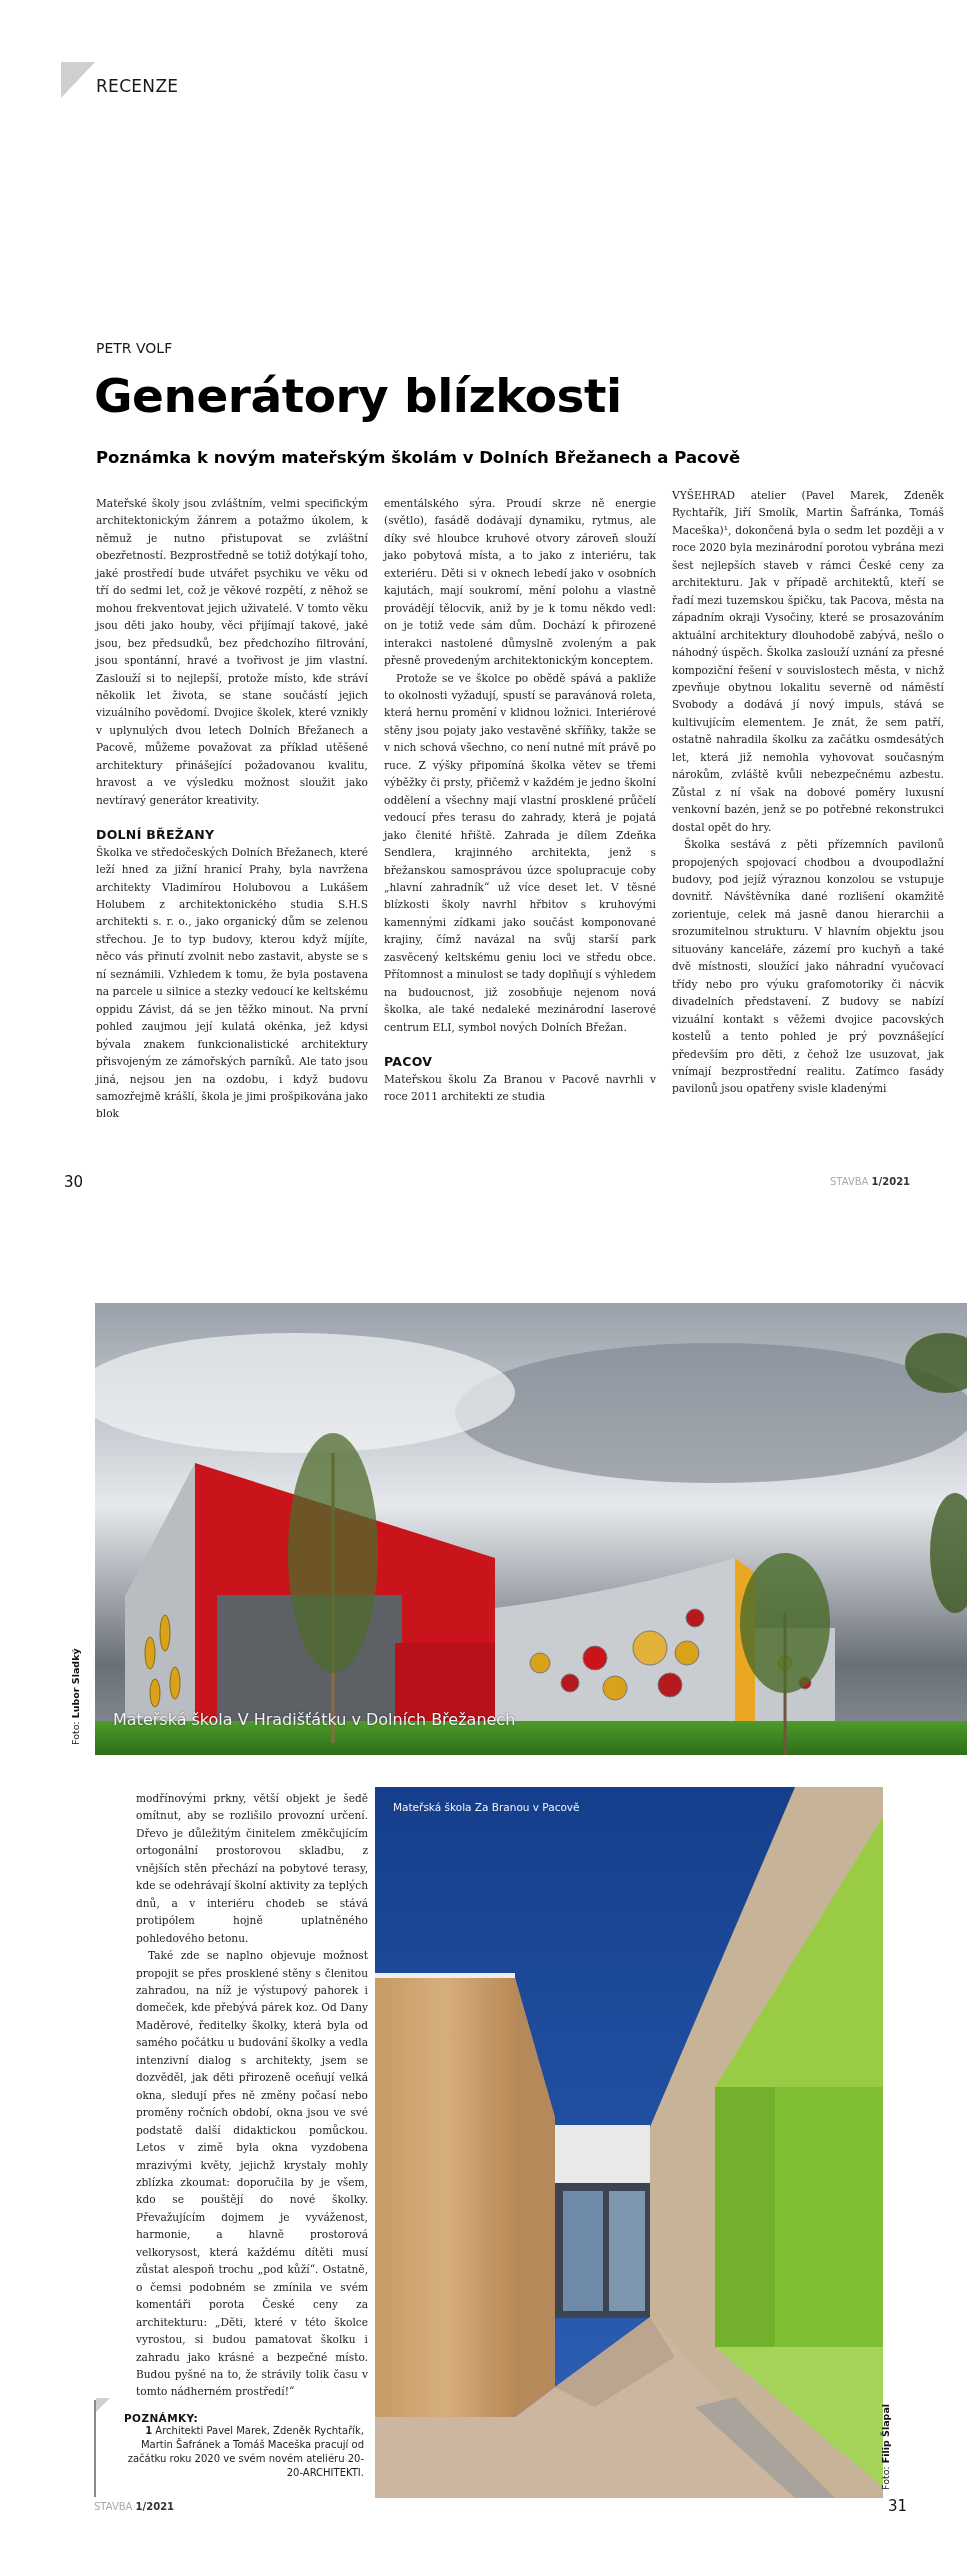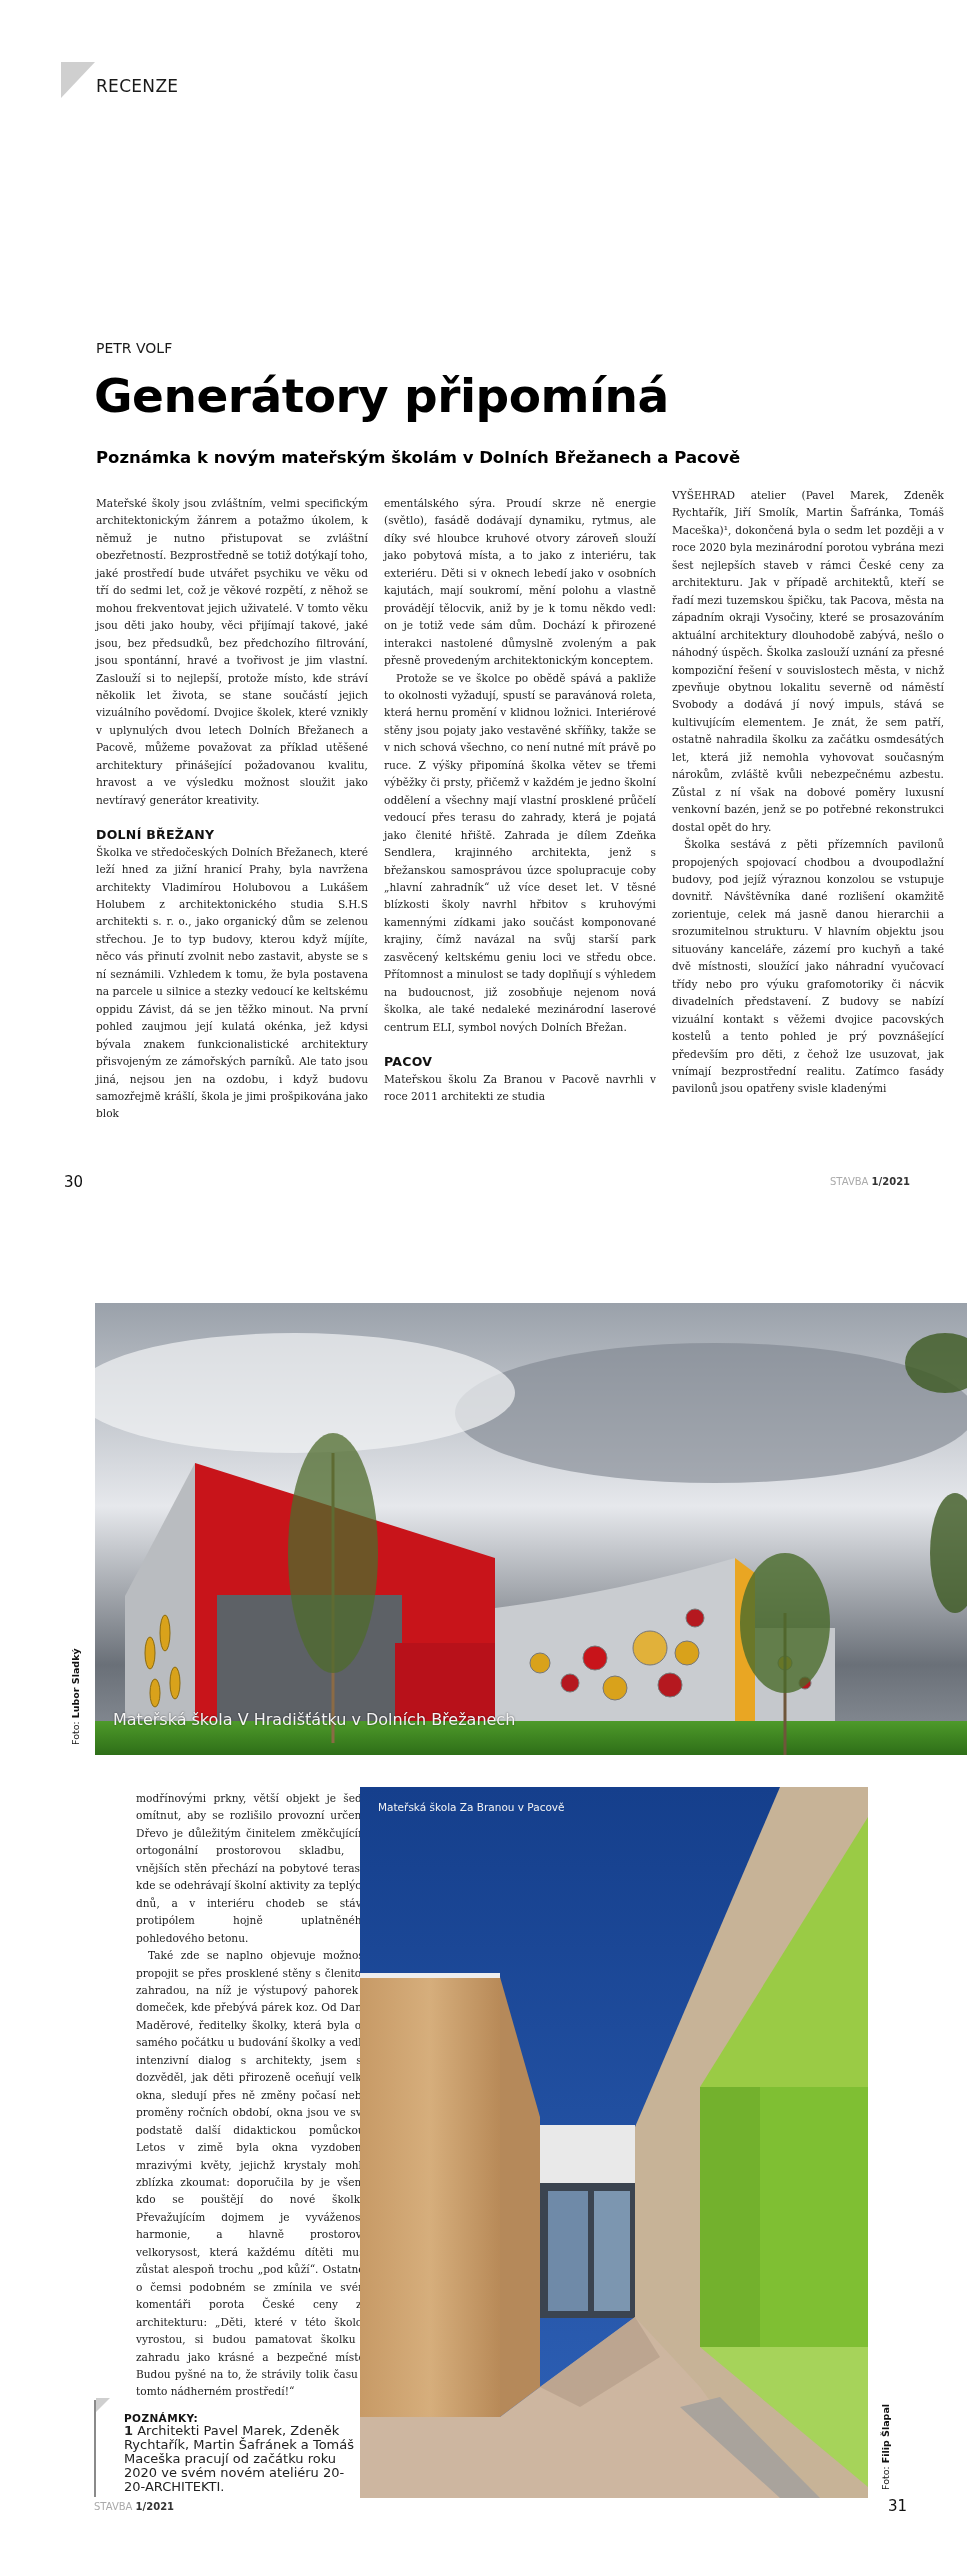--- a/index.html
+++ b/index.html
@@ -33,44 +33,44 @@
   .photo1 { position: absolute; left: 95px; top: 1303px; width: 872px; height: 452px; overflow: hidden; }
   .photo1 svg { width: 100%; height: 100%; display: block; }
   .photo1-caption { position: absolute; left: 18px; bottom: 26px; font-size: 16px; color: #f4f4f4; text-shadow: 0 0 2px rgba(0,0,0,0.6); }
   .credit1 { position: absolute; left: 70px; top: 1745px; transform-origin: left top; transform: rotate(-90deg); font-size: 9.5px; color: #111; white-space: nowrap; }
   .credit1 b { font-weight: bold; }
 
   
   .col4 { left: 96px; top: 1790px; width: 232px; margin-left: 40px; }
 
   
-  .photo2 { position: absolute; left: 360px; top: 1787px; width: 508px; height: 711px; overflow: hidden; }
+  .photo2 { position: absolute; left: 375px; top: 1787px; width: 508px; height: 711px; overflow: hidden; }
   .photo2 svg { width: 100%; height: 100%; display: block; }
   .photo2-caption { position: absolute; left: 18px; top: 14px; font-size: 10.5px; color: #f4f4f4; }
   .credit2 { position: absolute; left: 880px; top: 2490px; transform-origin: left top; transform: rotate(-90deg); font-size: 9.5px; color: #111; white-space: nowrap; }
   .credit2 b { font-weight: bold; }
 
   
   .notes { position: absolute; left: 94px; top: 2400px; width: 240px; border-left: 2px solid #8a8a8a; padding-left: 28px; padding-top: 4px; height: 93px; }
   .notes-tri { position: absolute; left: 96px; top: 2398px; width: 0; height: 0; border-top: 14px solid #cfcfcf; border-right: 14px solid transparent; }
   .notes-title { font-size: 10.5px; font-weight: bold; letter-spacing: 0.4px; color: #111; margin-top: 8px; }
-  .notes-item { font-size: 13px; line-height: 14px; color: #222; }
+  .notes-item { font-size: 10px; line-height: 14px; color: #222; text-align: right; }
   .notes-item b { font-weight: bold; }
 
   .footer-left { left: 94px; top: 2501px; font-size: 10px; color: #aaa; }
   .footer-left b { color: #333; font-weight: bold; }
   .page-num-right { left: 888px; top: 2497px; font-size: 15px; color: #111; }
 </style>
 </head>
 <body>
 
 <div class="corner-tri"></div>
 <div class="abs sans section-label">RECENZE</div>
 <div class="abs sans author">PETR VOLF</div>
-<h1 class="abs sans title" style="margin:0">Generátory připomíná</h1>
+<h1 class="abs sans title" style="margin:0">Generátory blízkosti</h1>
 <h2 class="abs sans subtitle" style="margin:0">Poznámka k novým mateřským školám v Dolních Břežanech a Pacově</h2>
 
 <div class="col serif col1">
   <p>Mateřské školy jsou zvláštním, velmi specifickým architektonickým žánrem a potažmo úkolem, k němuž je nutno přistupovat se zvláštní obezřetností. Bezprostředně se totiž dotýkají toho, jaké prostředí bude utvářet psychiku ve věku od tří do sedmi let, což je věkové rozpětí, z něhož se mohou frekventovat jejich uživatelé. V tomto věku jsou děti jako houby, věci přijímají takové, jaké jsou, bez předsudků, bez předchozího filtrování, jsou spontánní, hravé a tvořivost je jim vlastní. Zaslouží si to nejlepší, protože místo, kde stráví několik let života, se stane součástí jejich vizuálního povědomí. Dvojice školek, které vznikly v uplynulých dvou letech Dolních Břežanech a Pacově, můžeme považovat za příklad utěšené architektury přinášející požadovanou kvalitu, hravost a ve výsledku možnost sloužit jako nevtíravý generátor kreativity.</p>
   <h3>DOLNÍ BŘEŽANY</h3>
   <p>Školka ve středočeských Dolních Břežanech, které leží hned za jižní hranicí Prahy, byla navržena architekty Vladimírou Holubovou a Lukášem Holubem z architektonického studia S.H.S architekti s. r. o., jako organický dům se zelenou střechou. Je to typ budovy, kterou když míjíte, něco vás přinutí zvolnit nebo zastavit, abyste se s ní seznámili. Vzhledem k tomu, že byla postavena na parcele u silnice a stezky vedoucí ke keltskému oppidu Závist, dá se jen těžko minout. Na první pohled zaujmou její kulatá okénka, jež kdysi bývala znakem funkcionalistické architektury přisvojeným ze zámořských parníků. Ale tato jsou jiná, nejsou jen na ozdobu, i když budovu samozřejmě krášlí, škola je jimi prošpikována jako blok</p>
 </div>
 
 <div class="col serif col2">
   <p>ementálského sýra. Proudí skrze ně energie (světlo), fasádě dodávají dynamiku, rytmus, ale díky své hloubce kruhové otvory zároveň slouží jako pobytová místa, a to jako z interiéru, tak exteriéru. Děti si v oknech lebedí jako v osobních kajutách, mají soukromí, mění polohu a vlastně provádějí tělocvik, aniž by je k tomu někdo vedl: on je totiž vede sám dům. Dochází k přirozené interakci nastolené důmyslně zvoleným a pak přesně provedeným architektonickým konceptem.</p>

